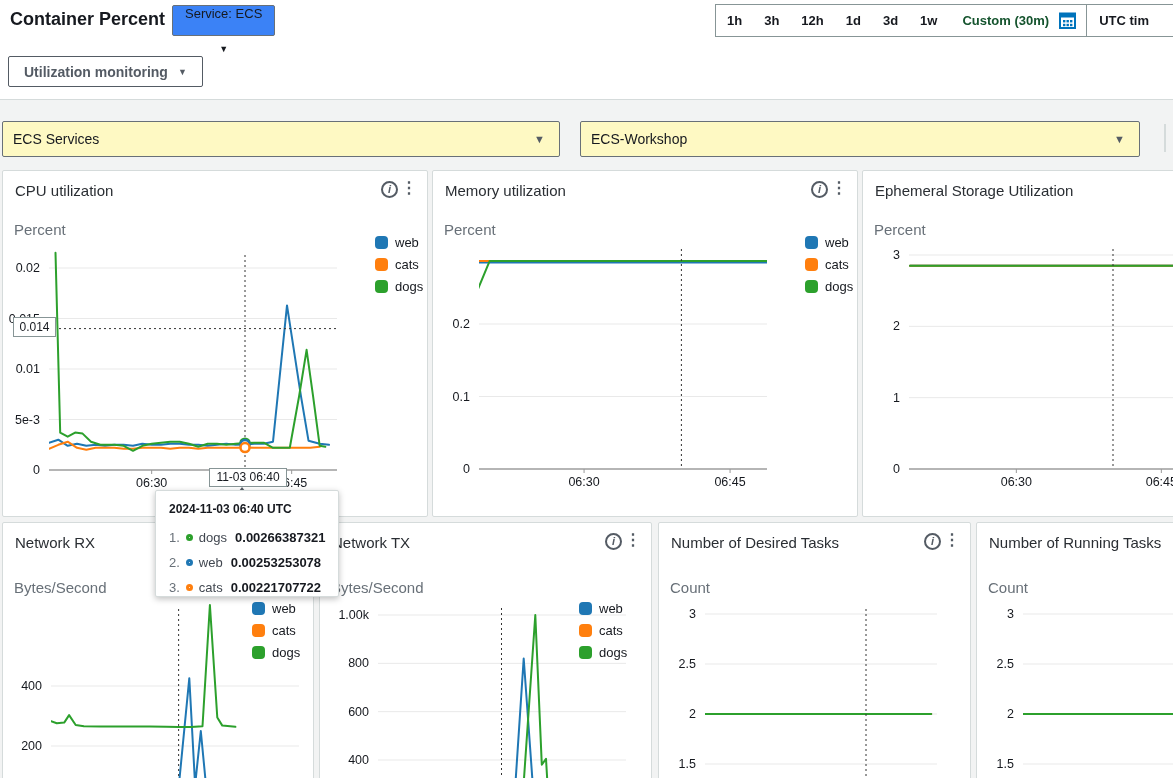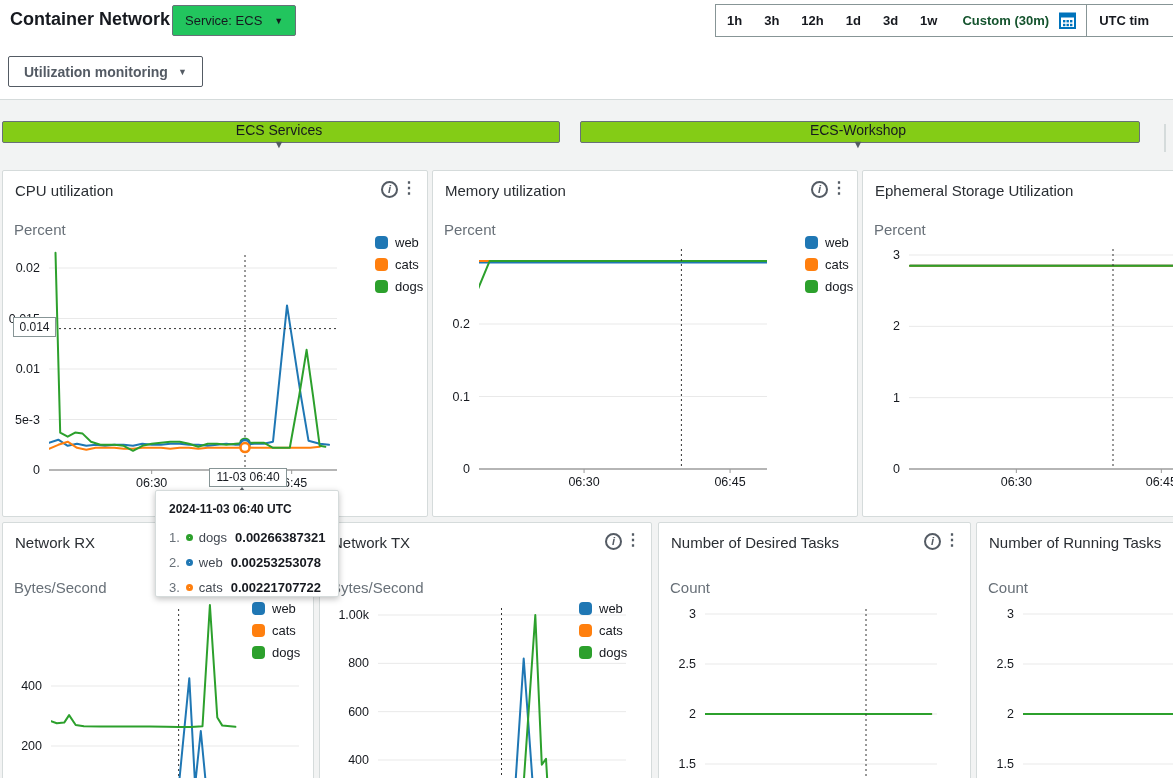--- a/index.html
+++ b/index.html
@@ -2,41 +2,41 @@
 <html><head>
 <meta charset="utf-8">
 <style>
   * { margin:0; padding:0; box-sizing:border-box; }
   body { font-family:"Liberation Sans", sans-serif; background:#fff; }
   #page { position:relative; width:1173px; height:778px; overflow:hidden; background:#fff; }
   .content-bg { position:absolute; left:0; top:100px; width:1173px; height:678px; background:#f2f3f3; }
   .hdr-divider { position:absolute; left:0; top:99px; width:1173px; height:1px; background:#d5dbdb; }
 
   .page-title { position:absolute; left:10px; top:9px; font-size:18px; font-weight:bold; color:#16191f; }
-  .svc-btn { position:absolute; left:172px; top:5px; height:31px; display:flex; align-items:center; gap:12px;
-             padding:0 12px; border:1px solid #687078; border-radius:2px; background:#22c55e;
-             font-size:13px; color:#16191f; cursor:pointer; }
+  .svc-btn { position:absolute; left:172px; top:5px; height:31px; display:flex; align-items:center; gap:23px;
+             padding:0 12px; border:1px solid #687078; border-radius:2px; background:#3b82f6;
+             font-size:13px; color:#16191f; cursor:pointer;flex-direction:column; }
   .caret { font-size:9px; color:#16191f; }
 
   .time-ctl { position:absolute; left:715px; top:4px; height:33px; width:480px; background:#fff;
               border:1px solid #879596; display:flex; align-items:center; }
   .time-item { padding:0 11px; font-size:13px; font-weight:bold; color:#16191f; cursor:pointer; }
   .time-custom { padding:0 8px 0 14px; font-size:13px; font-weight:bold; color:#14532d; cursor:pointer; }
   .cal-icon { width:17px; height:17px; margin:0 10px 0 2px; cursor:pointer; }
   .time-sep { width:1px; height:100%; background:#879596; }
   .tz-label { padding:0 12px; font-size:13px; font-weight:bold; color:#16191f; white-space:nowrap; }
 
   .perf-btn { position:absolute; left:8px; top:56px; height:31px; display:flex; align-items:center; gap:10px;
               padding:0 15px; border:1px solid #545b64; border-radius:2px; background:#fff;
               font-size:14px; font-weight:bold; color:#545b64; cursor:pointer; }
   .perf-btn .caret { color:#545b64; }
 
-  .select { position:absolute; height:22px; background:#84cc16; border:1px solid #687078; border-radius:2px;
+  .select { position:absolute; height:36px; background:#fef9c3; border:1px solid #687078; border-radius:2px;
             display:flex; align-items:center; justify-content:space-between; padding:0 14px 0 10px;
-            font-size:14px; color:#16191f; cursor:pointer;flex-direction:column; }
+            font-size:14px; color:#16191f; cursor:pointer; }
   .select .caret { color:#545b64; font-size:11px; }
   .mini-sep { position:absolute; left:1164px; top:124px; width:2px; height:28px; background:#d5dbdb; }
 
   .card { position:absolute; background:#fff; border:1px solid #d5dbdb; border-radius:2px; }
   .card-title { position:absolute; left:12px; top:11px; font-size:15px; color:#2a2e33; }
   .icon-info { position:absolute; right:29px; top:10px; width:17px; height:17px; border:2px solid #545b64;
                border-radius:50%; font-size:11px; font-weight:bold; color:#545b64; text-align:center;
                line-height:13px; cursor:pointer; font-style:italic; }
   .icon-menu { position:absolute; right:10px; top:7px; font-size:16px; font-weight:bold; color:#545b64;
                cursor:pointer; letter-spacing:0; }
@@ -64,21 +64,21 @@
   .hover-y { position:absolute; left:13px; top:317px; width:43px; height:20px; background:#fff;
              border:1px solid #879596; font-size:12px; color:#16191f; text-align:center; line-height:18px; z-index:40; }
 </style>
 </head>
 <body>
 
 <div id="page">
   <div class="content-bg"></div>
   <div class="hdr-divider"></div>
 
-  <div class="page-title">Container Network</div>
+  <div class="page-title">Container Percent</div>
   <div class="svc-btn">
     <span>Service: ECS</span>
     <span class="caret">▼</span>
   </div>
 
   <div class="time-ctl">
     <span class="time-item">1h</span>
     <span class="time-item">3h</span>
     <span class="time-item">12h</span>
     <span class="time-item">1d</span>

